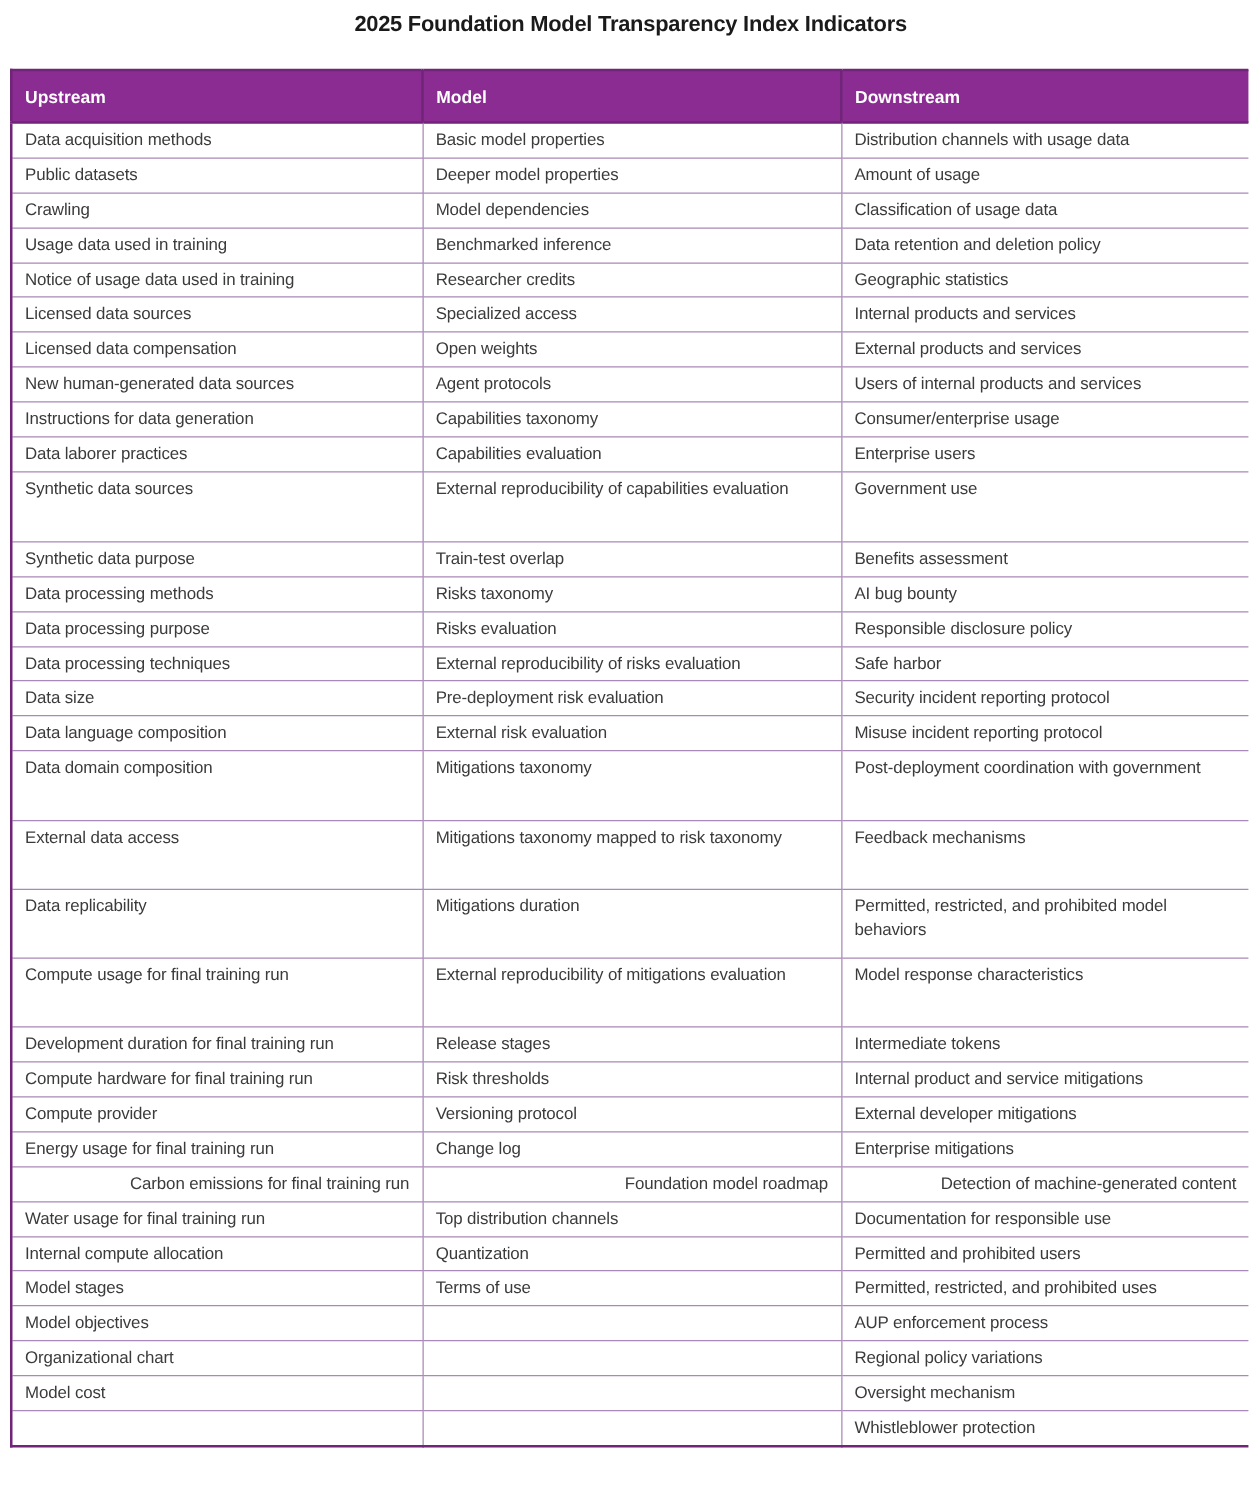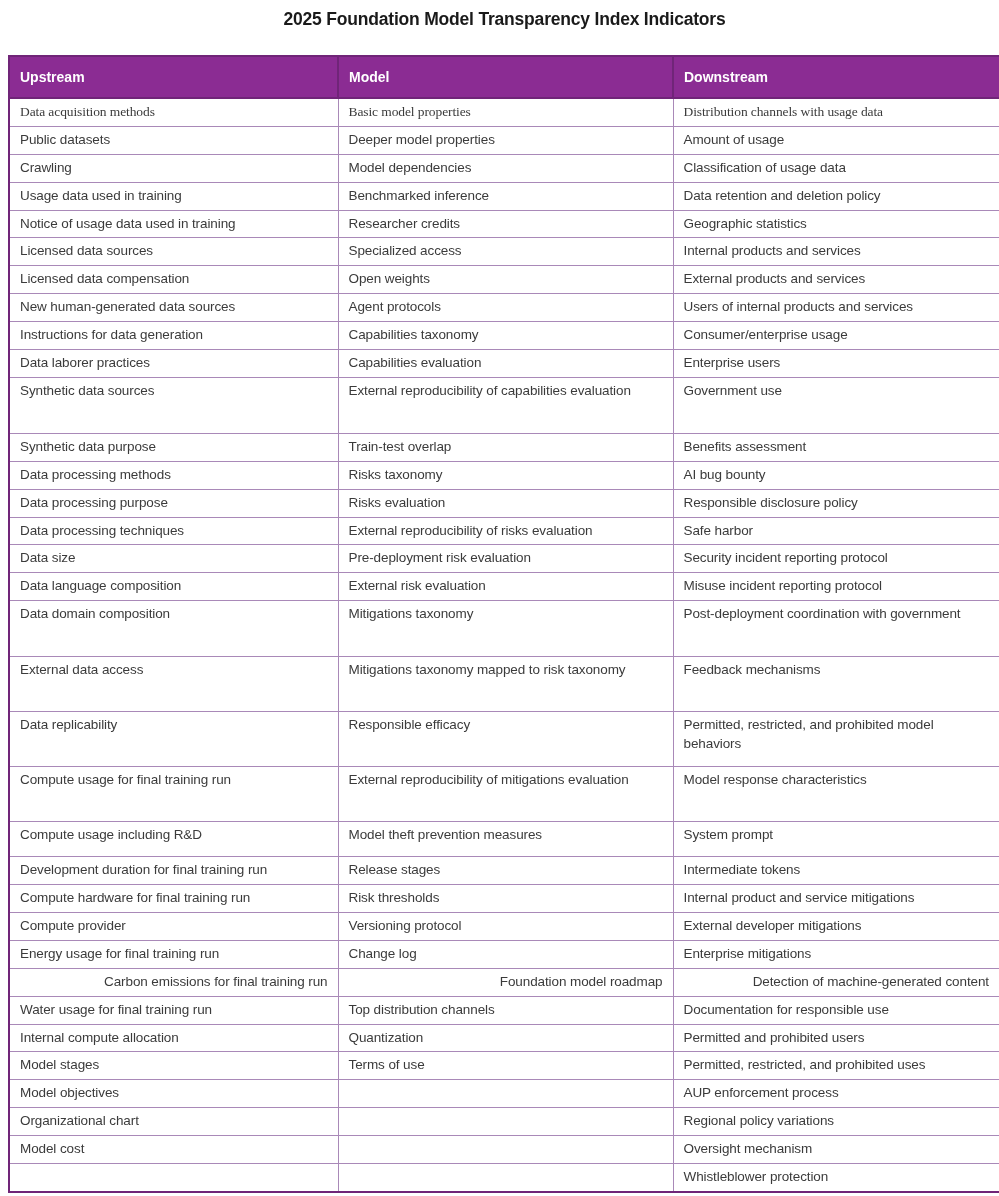--- a/index.html
+++ b/index.html
@@ -83,21 +83,21 @@
         <col class="c3">
     </colgroup>
     <thead>
       <tr id="header-row">
           <th>Upstream</th>
           <th>Model</th>
           <th>Downstream</th>
         </tr>
     </thead>
     <tbody id="table-body">
-        <tr style="height: 26px; font-family: Liberation Serif, serif;">
+        <tr style="height: 26px;">
           <td>Data acquisition methods</td>
           <td>Basic model properties</td>
           <td>Distribution channels with usage data</td>
         </tr>
         <tr style="height: 26px;">
           <td>Public datasets</td>
           <td>Deeper model properties</td>
           <td>Amount of usage</td>
         </tr>
         <tr style="height: 26px;">
@@ -180,32 +180,27 @@
           <td>Mitigations taxonomy</td>
           <td>Post-deployment coordination with government</td>
         </tr>
         <tr style="height: 55px;">
           <td>External data access</td>
           <td>Mitigations taxonomy mapped to risk taxonomy</td>
           <td>Feedback mechanisms</td>
         </tr>
         <tr style="height: 55px;">
           <td>Data replicability</td>
-          <td>Responsible efficacy</td>
+          <td>Mitigations duration</td>
           <td>Permitted, restricted, and prohibited model behaviors</td>
         </tr>
         <tr style="height: 55px;">
           <td>Compute usage for final training run</td>
           <td>External reproducibility of mitigations evaluation</td>
           <td>Model response characteristics</td>
-        </tr>
-        <tr style="height: 35px;">
-          <td>Compute usage including R&amp;D</td>
-          <td>Model theft prevention measures</td>
-          <td>System prompt</td>
         </tr>
         <tr style="height: 26px;">
           <td>Development duration for final training run</td>
           <td>Release stages</td>
           <td>Intermediate tokens</td>
         </tr>
         <tr style="height: 26px; padding-left: 42px;">
           <td>Compute hardware for final training run</td>
           <td>Risk thresholds</td>
           <td>Internal product and service mitigations</td>

